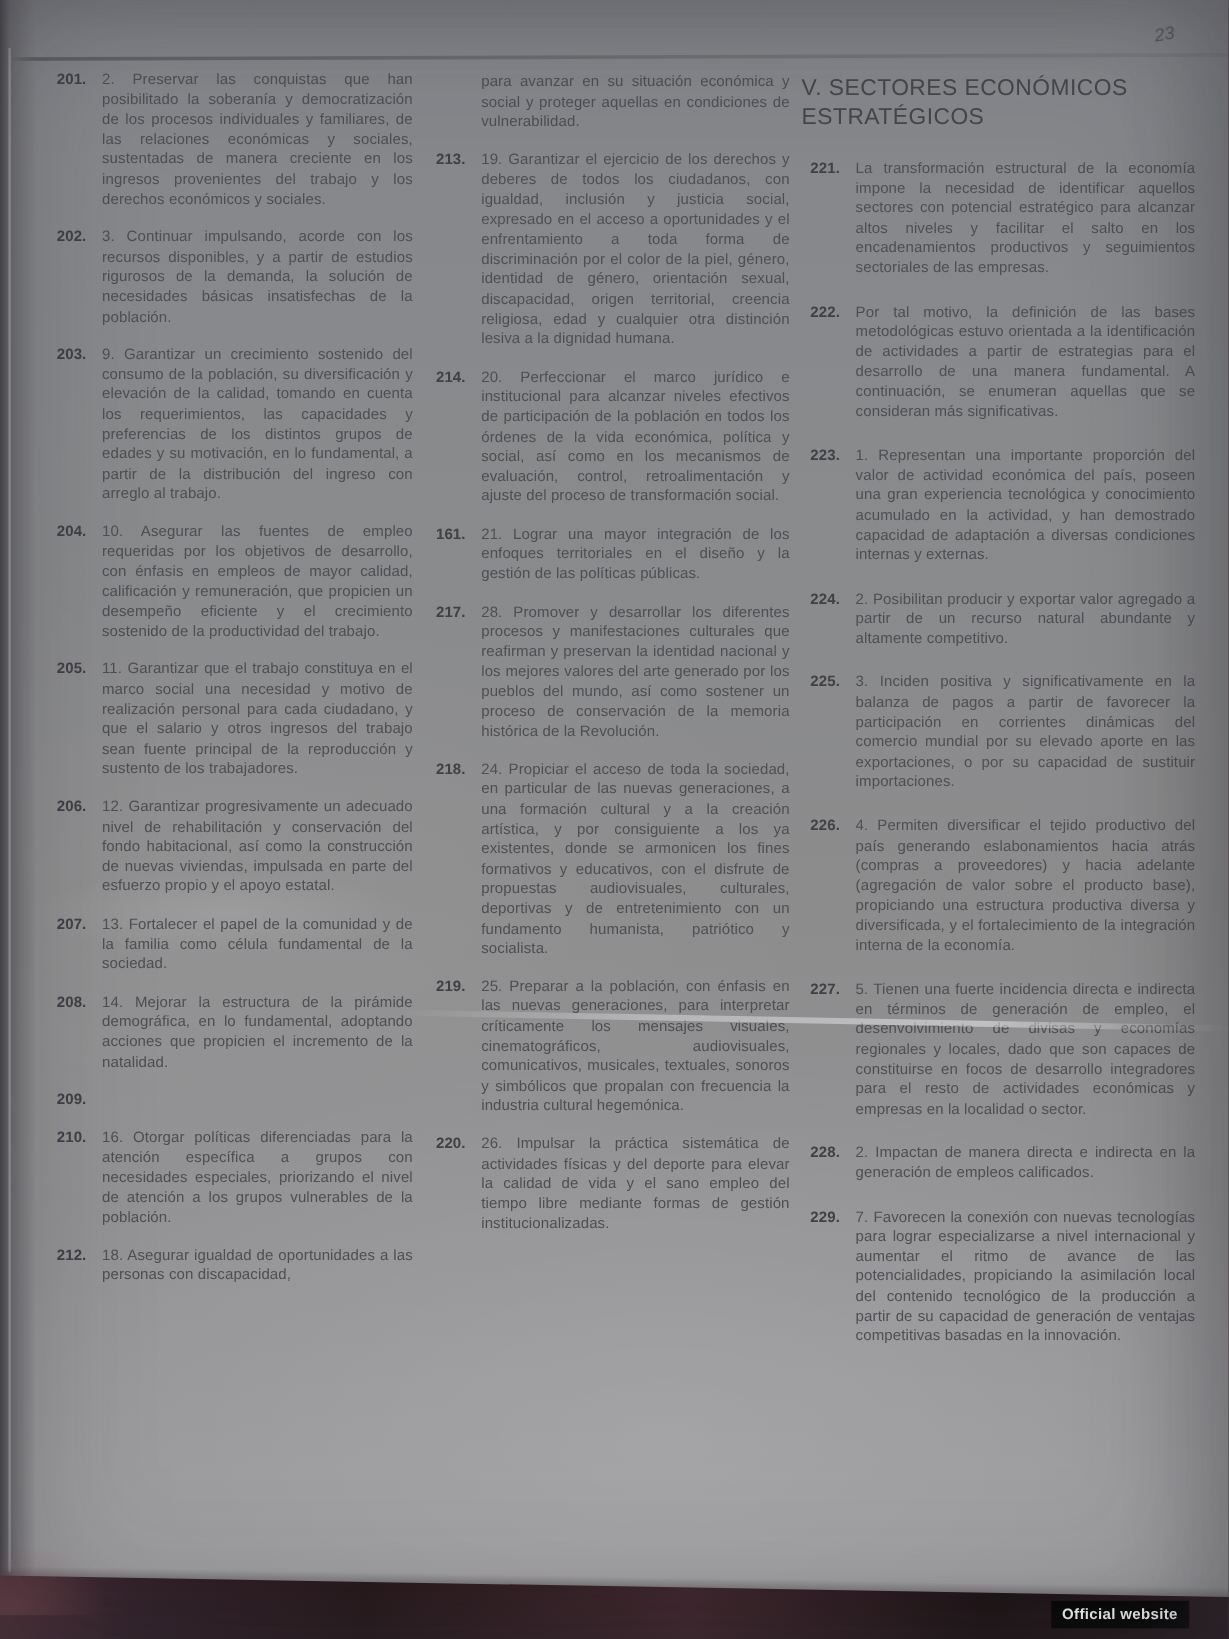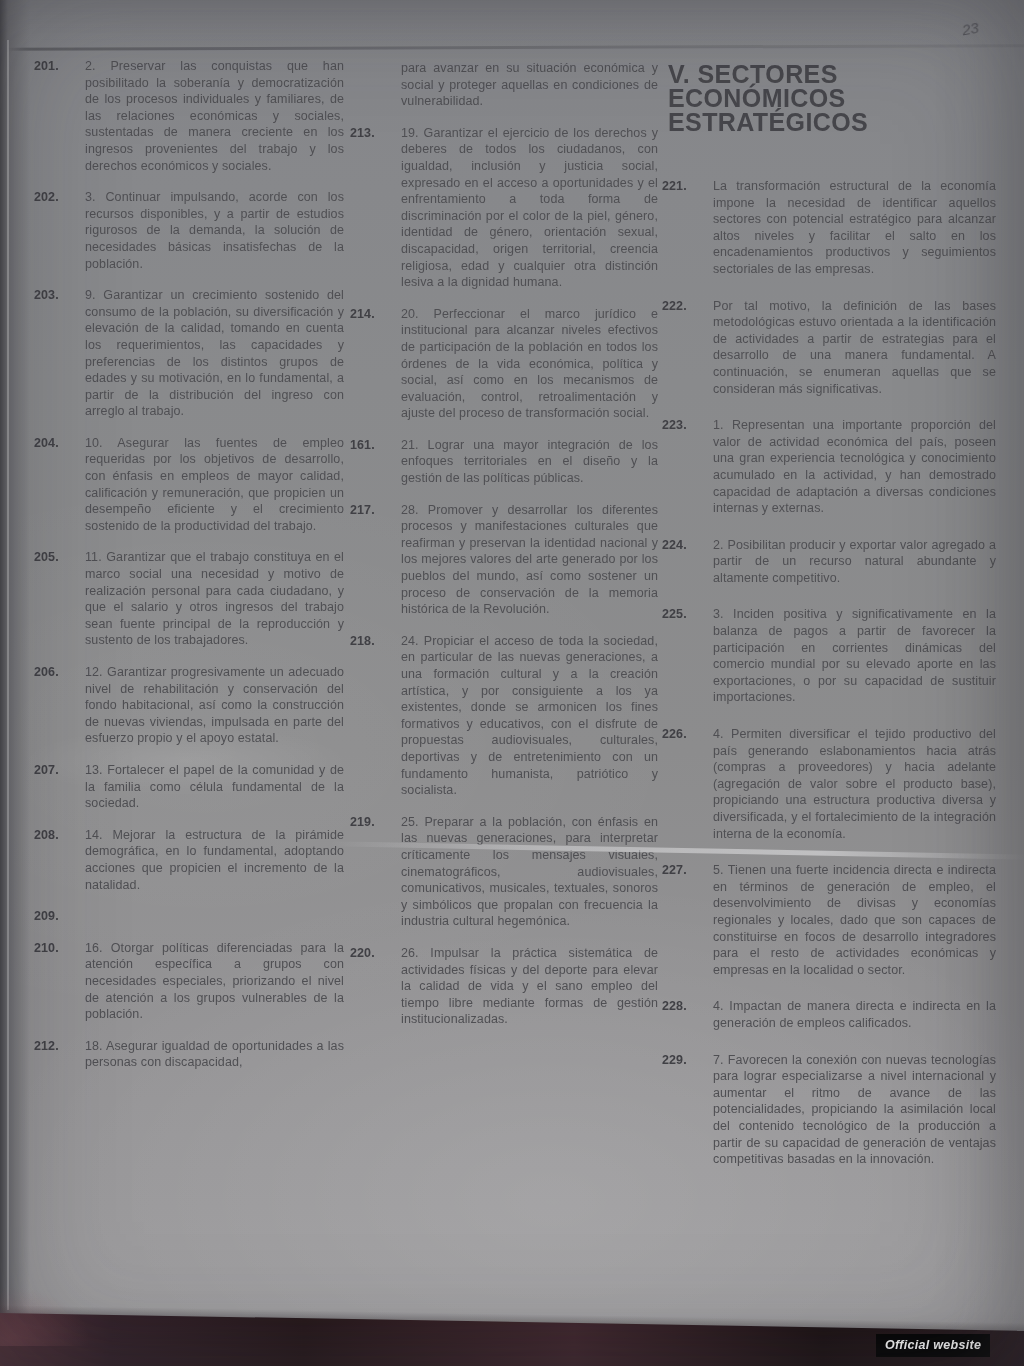--- a/index.html
+++ b/index.html
@@ -76,33 +76,33 @@
   }
   .col-left{left:34px;top:58px;width:310px;}
   .col-mid{left:350px;top:60px;width:308px;}
   .col-right{left:662px;top:56px;width:334px;}
   .item{
     display:grid;grid-template-columns:38px 1fr;column-gap:13px;
     margin-bottom:15px;
   }
   .col-right .item{margin-bottom:20px;}
   .num{
-    font-weight:700;color:#404045;text-align:left;white-space:nowrap;
+    font-weight:700;color:#404045;text-align:right;white-space:nowrap;
   }
   .txt{display:block;}
   .heading{
-    font-size:25px;line-height:24px;font-weight:700;
+    font-size:19px;line-height:24px;font-weight:400;
     color:#46464b;letter-spacing:0.4px;
-    margin:6px 0 44px 6px;width:300px;
+    margin:6px 0 22px 6px;width:300px;
     text-align:left;
   }
   .badge{
     position:absolute;left:876px;top:1334px;
     background:#050505;color:#ffffff;
-    font-size:12.5px;font-weight:700;font-style:italic;
+    font-size:12.5px;font-weight:700;
     padding:4px 9px 5px 9px;letter-spacing:0.3px;
   }
   .vignette{
     position:absolute;inset:0;pointer-events:none;
     box-shadow:inset 0 0 120px rgba(40,40,45,0.35), inset -30px 0 60px rgba(60,60,65,0.18);
   }
 </style>
 </head>
 <body>
 
@@ -221,21 +221,21 @@
     <div class="item">
         <span class="num">226.</span>
         <span class="txt">4. Permiten diversificar el tejido productivo del país generando eslabonamientos hacia atrás (compras a proveedores) y hacia adelante (agregación de valor sobre el producto base), propiciando una estructura productiva diversa y diversificada, y el fortalecimiento de la integración interna de la economía.</span>
       </div>
     <div class="item">
         <span class="num">227.</span>
         <span class="txt">5. Tienen una fuerte incidencia directa e indirecta en términos de generación de empleo, el desenvolvimiento de divisas y economías regionales y locales, dado que son capaces de constituirse en focos de desarrollo integradores para el resto de actividades económicas y empresas en la localidad o sector.</span>
       </div>
     <div class="item">
         <span class="num">228.</span>
-        <span class="txt">4. Impactan de manera directa e indirecta en la generación de empleos calificados.</span>
+        <span class="txt">2. Impactan de manera directa e indirecta en la generación de empleos calificados.</span>
       </div>
     <div class="item">
         <span class="num">229.</span>
         <span class="txt">7. Favorecen la conexión con nuevas tecnologías para lograr especializarse a nivel internacional y aumentar el ritmo de avance de las potencialidades, propiciando la asimilación local del contenido tecnológico de la producción a partir de su capacidad de generación de ventajas competitivas basadas en la innovación.</span>
       </div>
   </div>
 
   <div class="crease"></div>
   <div class="table-edge-soft"></div>
   <div class="table-edge"></div>

